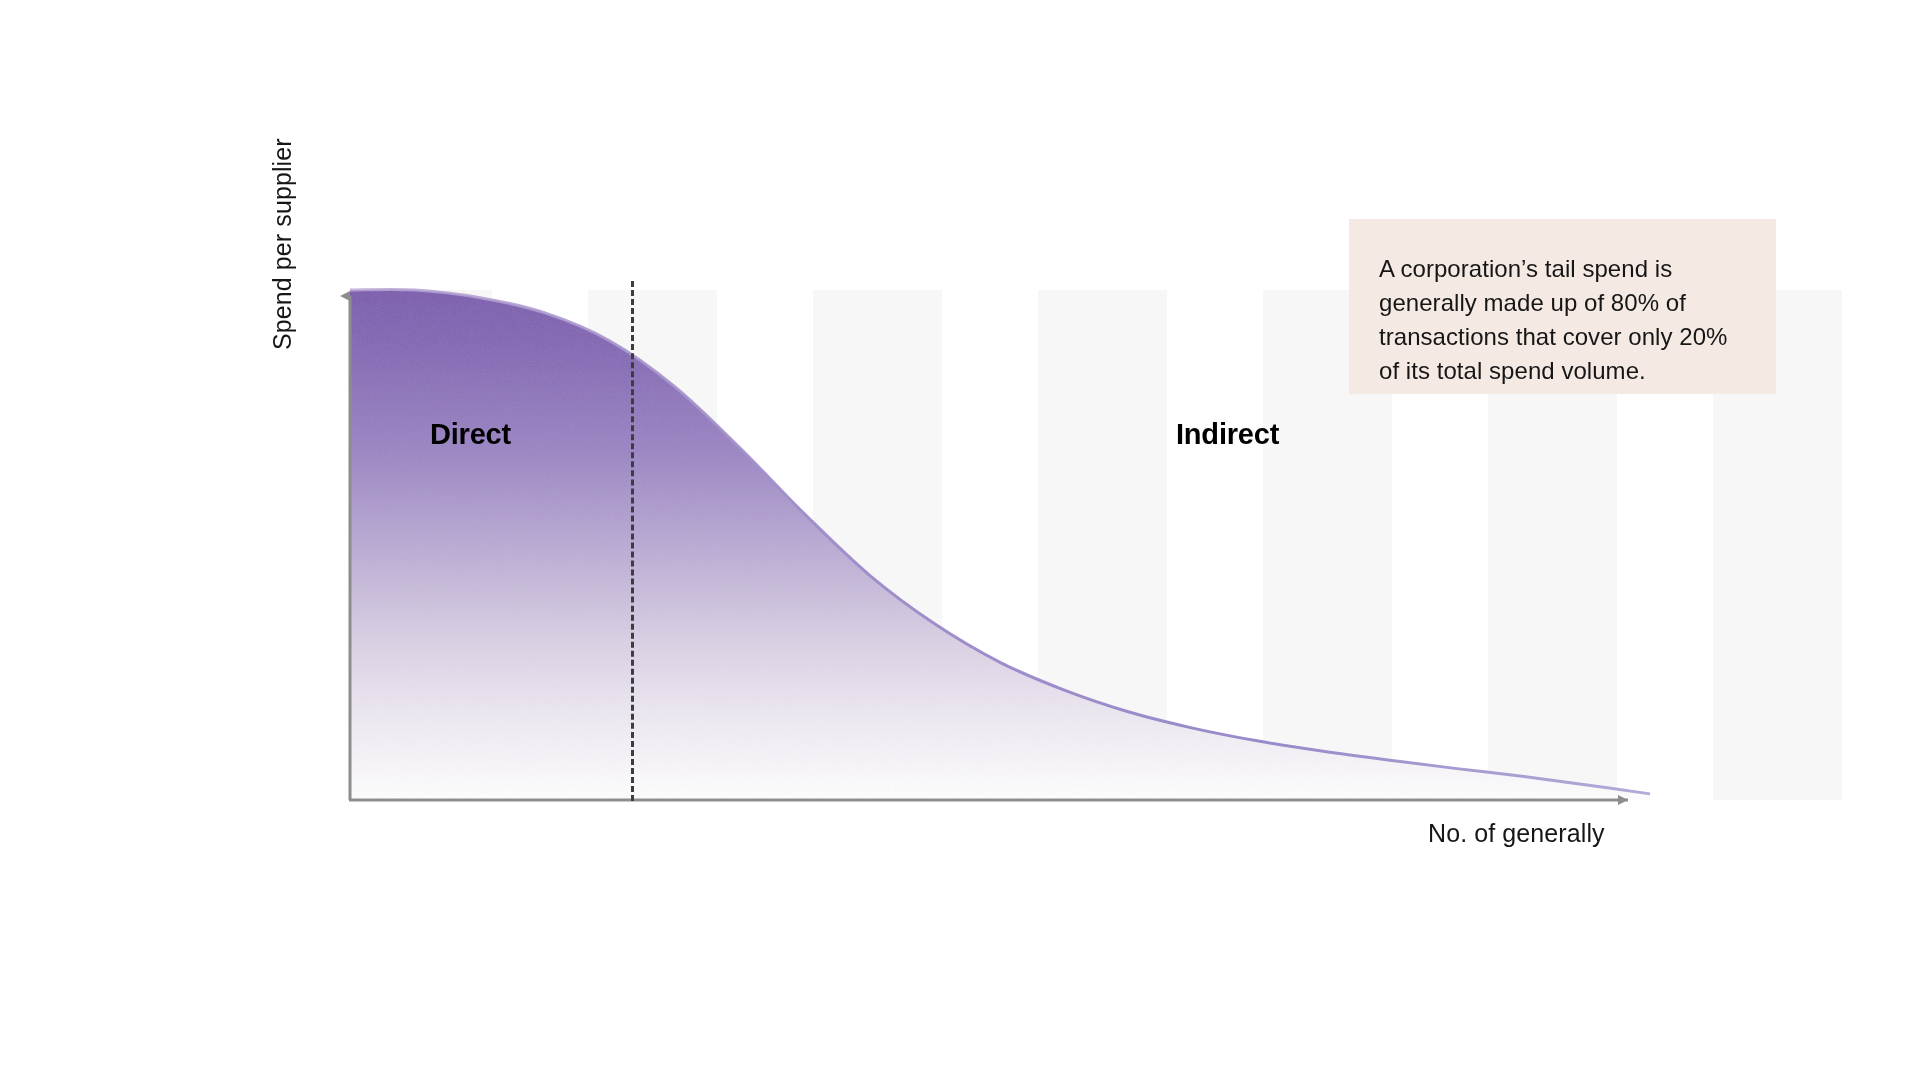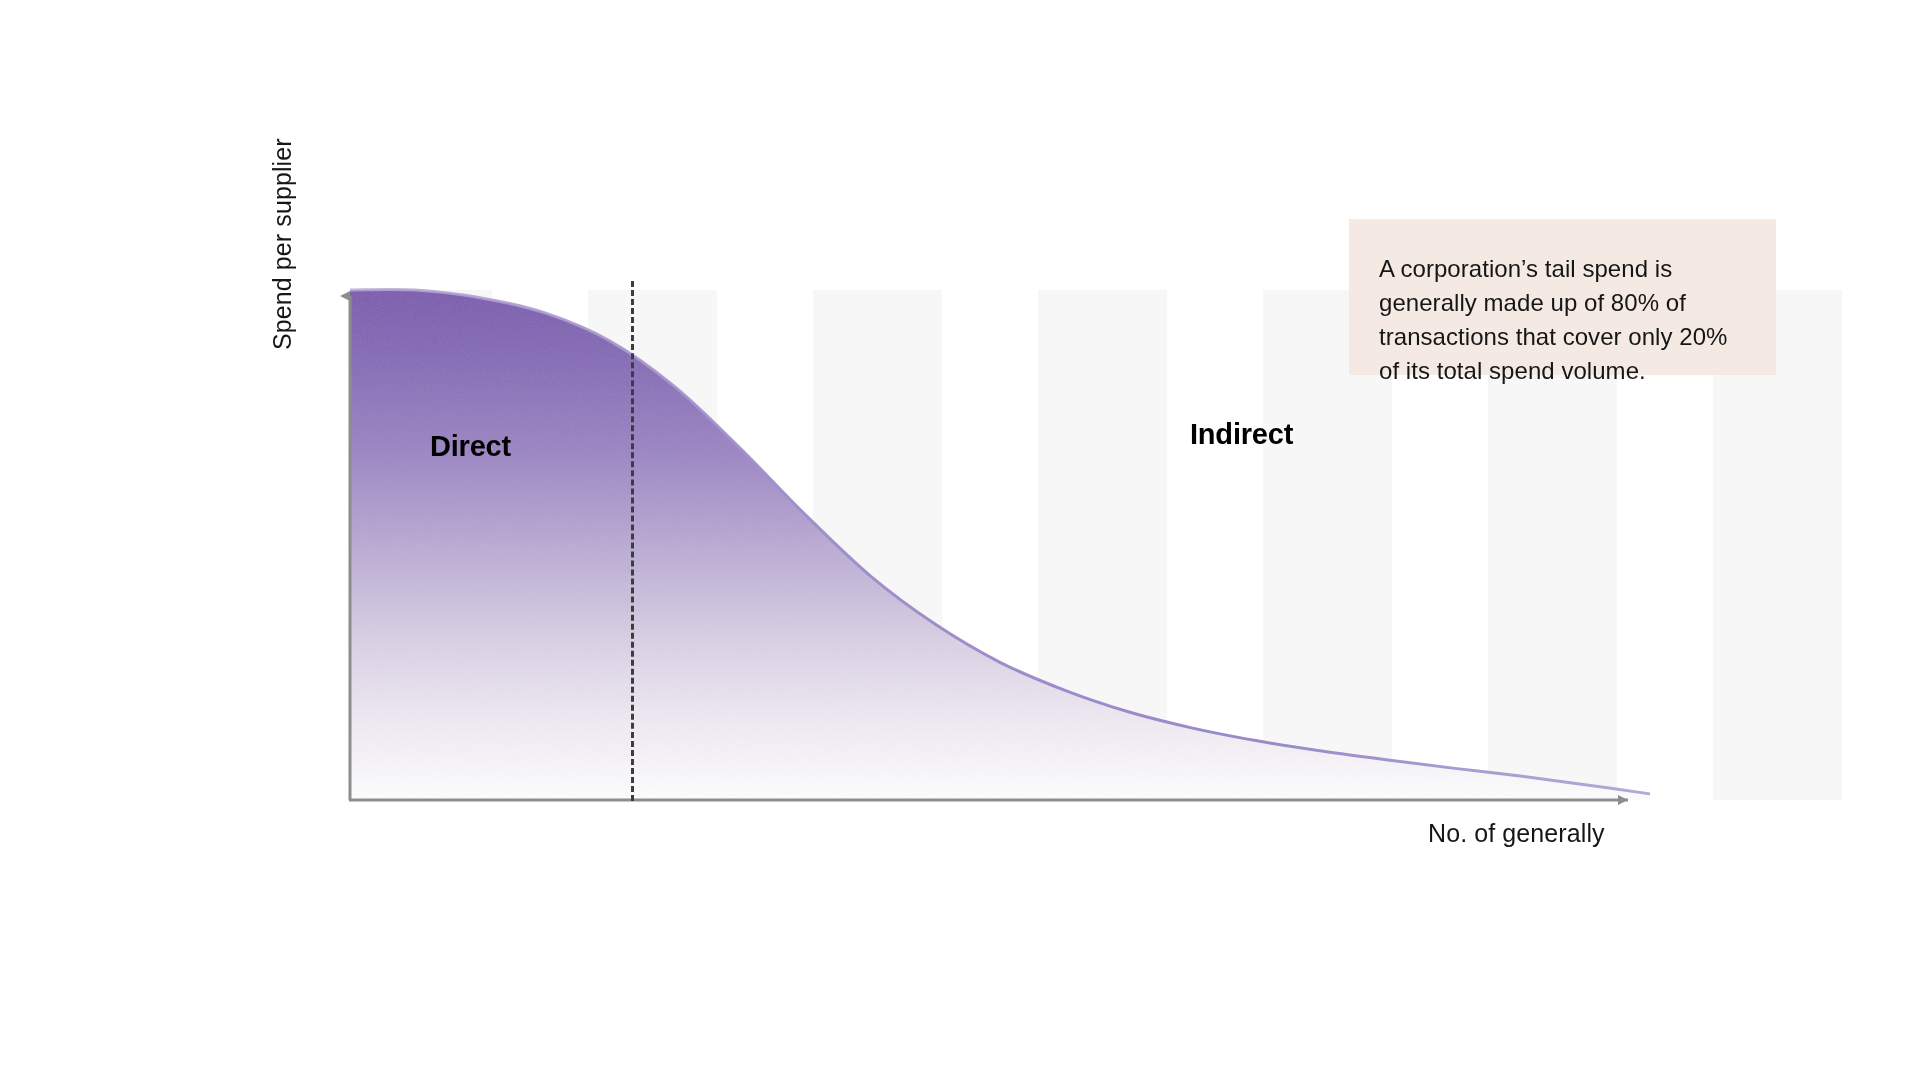--- a/index.html
+++ b/index.html
@@ -84,40 +84,40 @@
 
   
   .segment-label {
     position: absolute;
     font-size: 29px;
     font-weight: bold;
     color: #000000;
     white-space: nowrap;
     letter-spacing: -0.2px;
   }
-  #label-direct  { left: 430px;  top: 430px; }
-  #label-indirect{ left: 1176px; top: 418px; margin-left: 14px; }
+  #label-direct  { left: 430px;  top: 418px; }
+  #label-indirect{ left: 1176px; top: 418px; }
 
   
   #divider {
     position: absolute;
     left: 631px;
     top: 281px;
     width: 0;
     height: 520px;
     border-left: 3px dashed #3d3d3d;
   }
 
   
   #callout {
     position: absolute;
     left: 1349px;
     top: 219px;
     width: 427px;
-    height: 156px;
+    height: 175px;
     background: #f5e9e4;
     box-sizing: border-box;
     padding: 33px 30px 0 30px;
   }
   #callout-text {
     font-size: 24px;
     line-height: 34px;
     color: #161616;
     margin: 0;
     letter-spacing: 0.05px;

